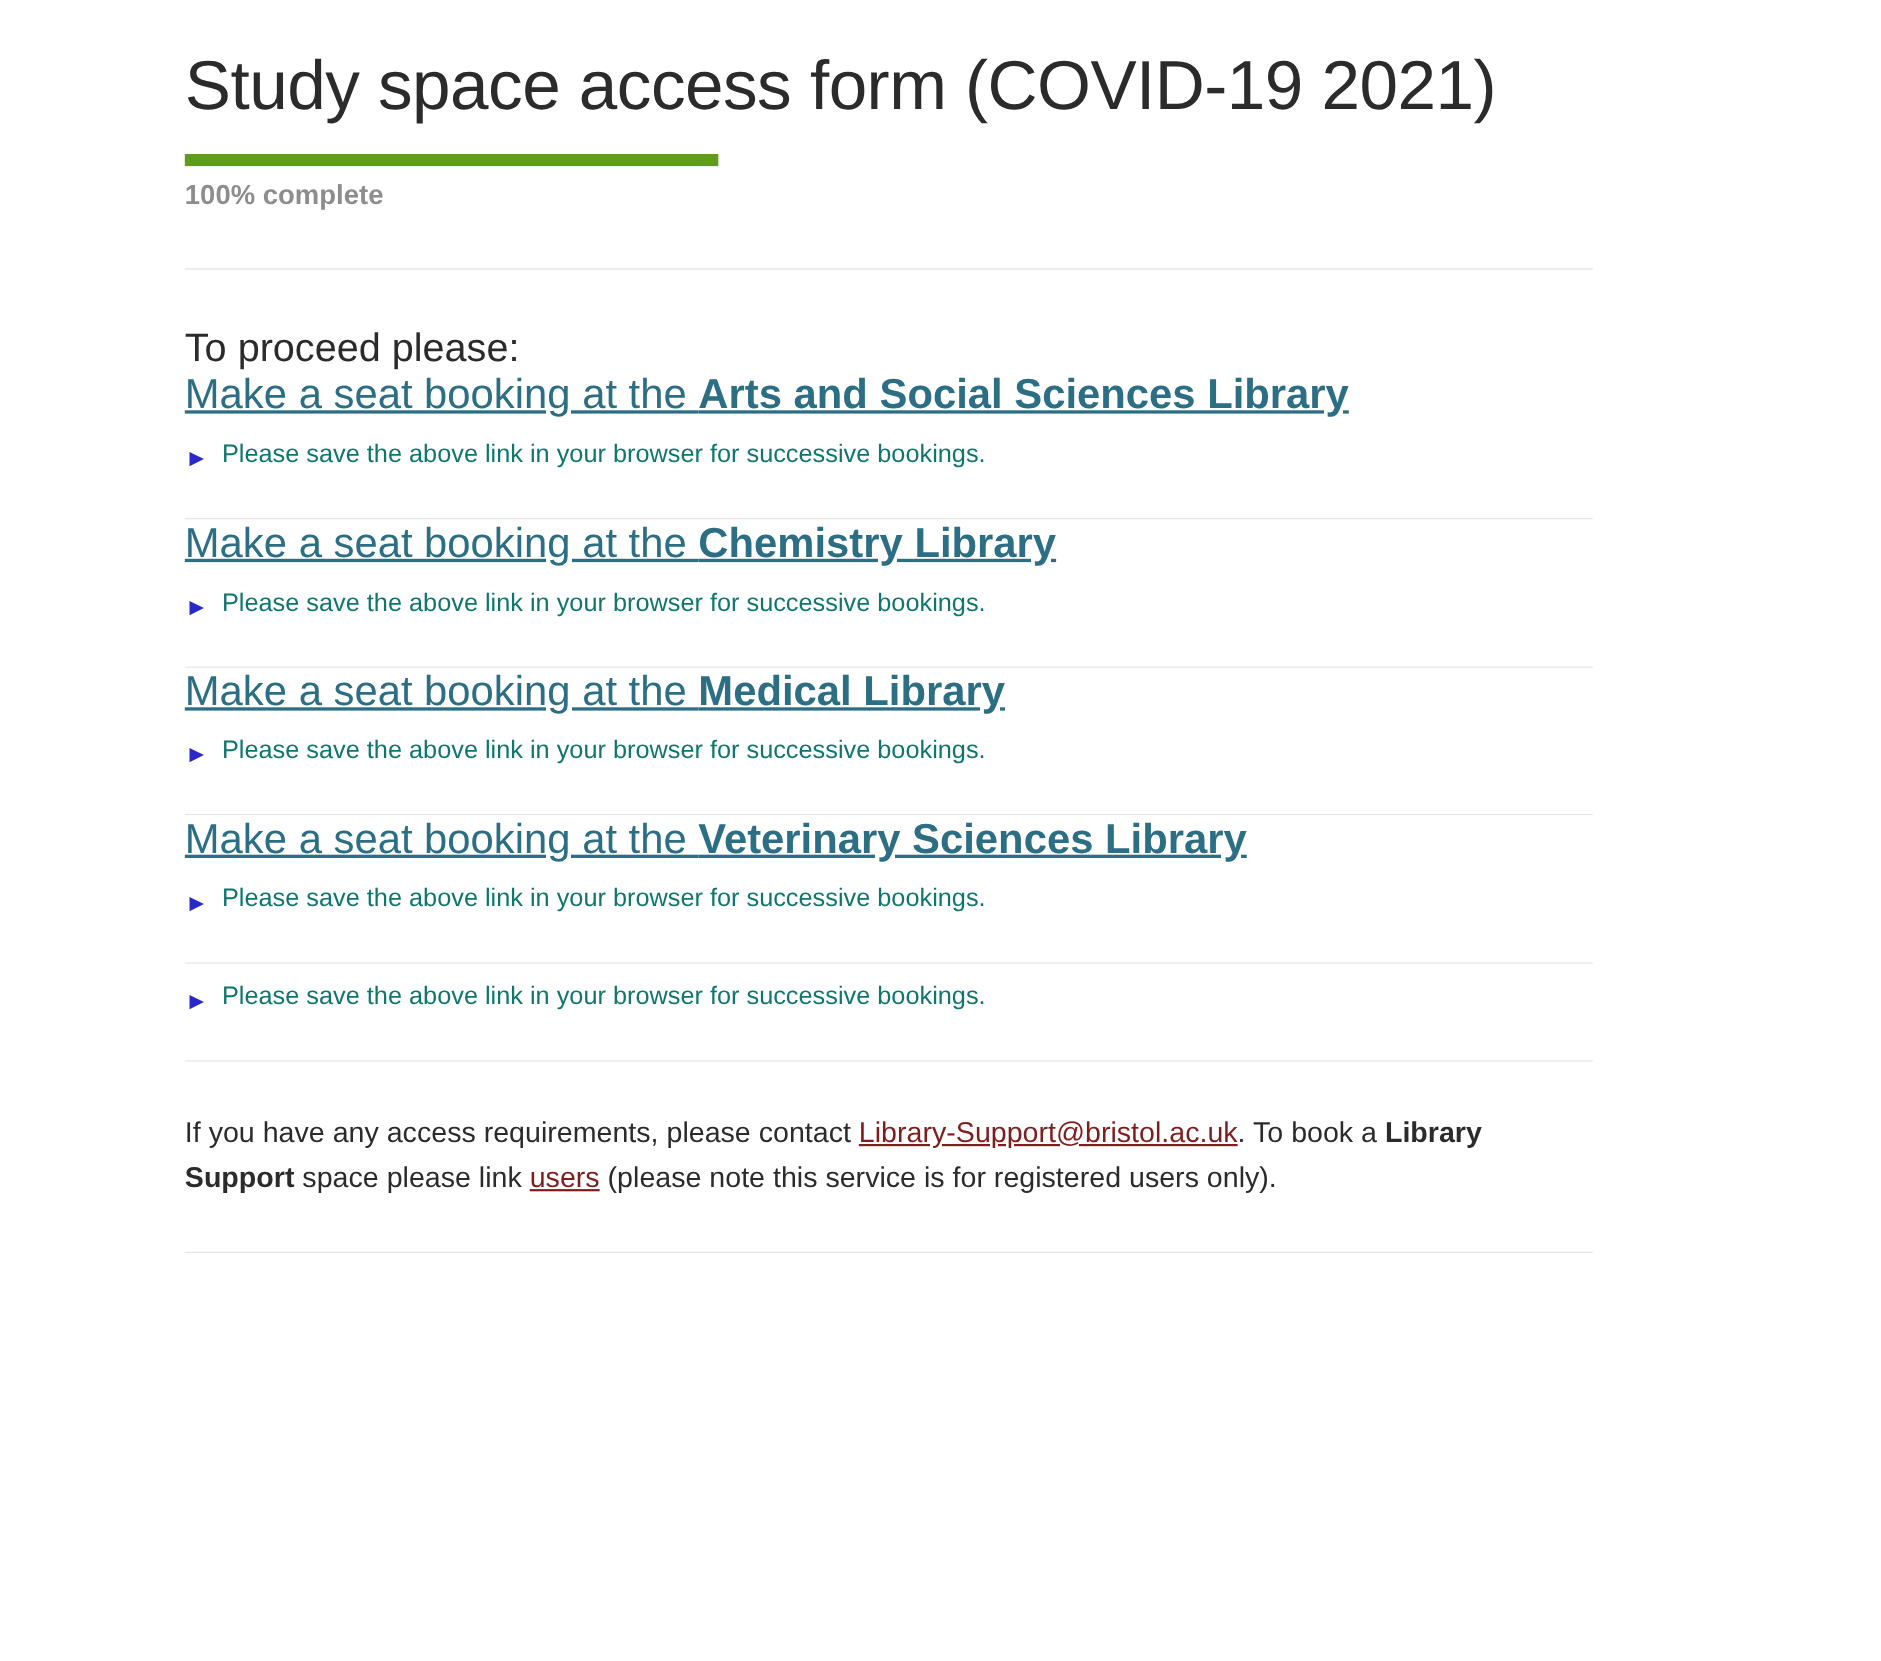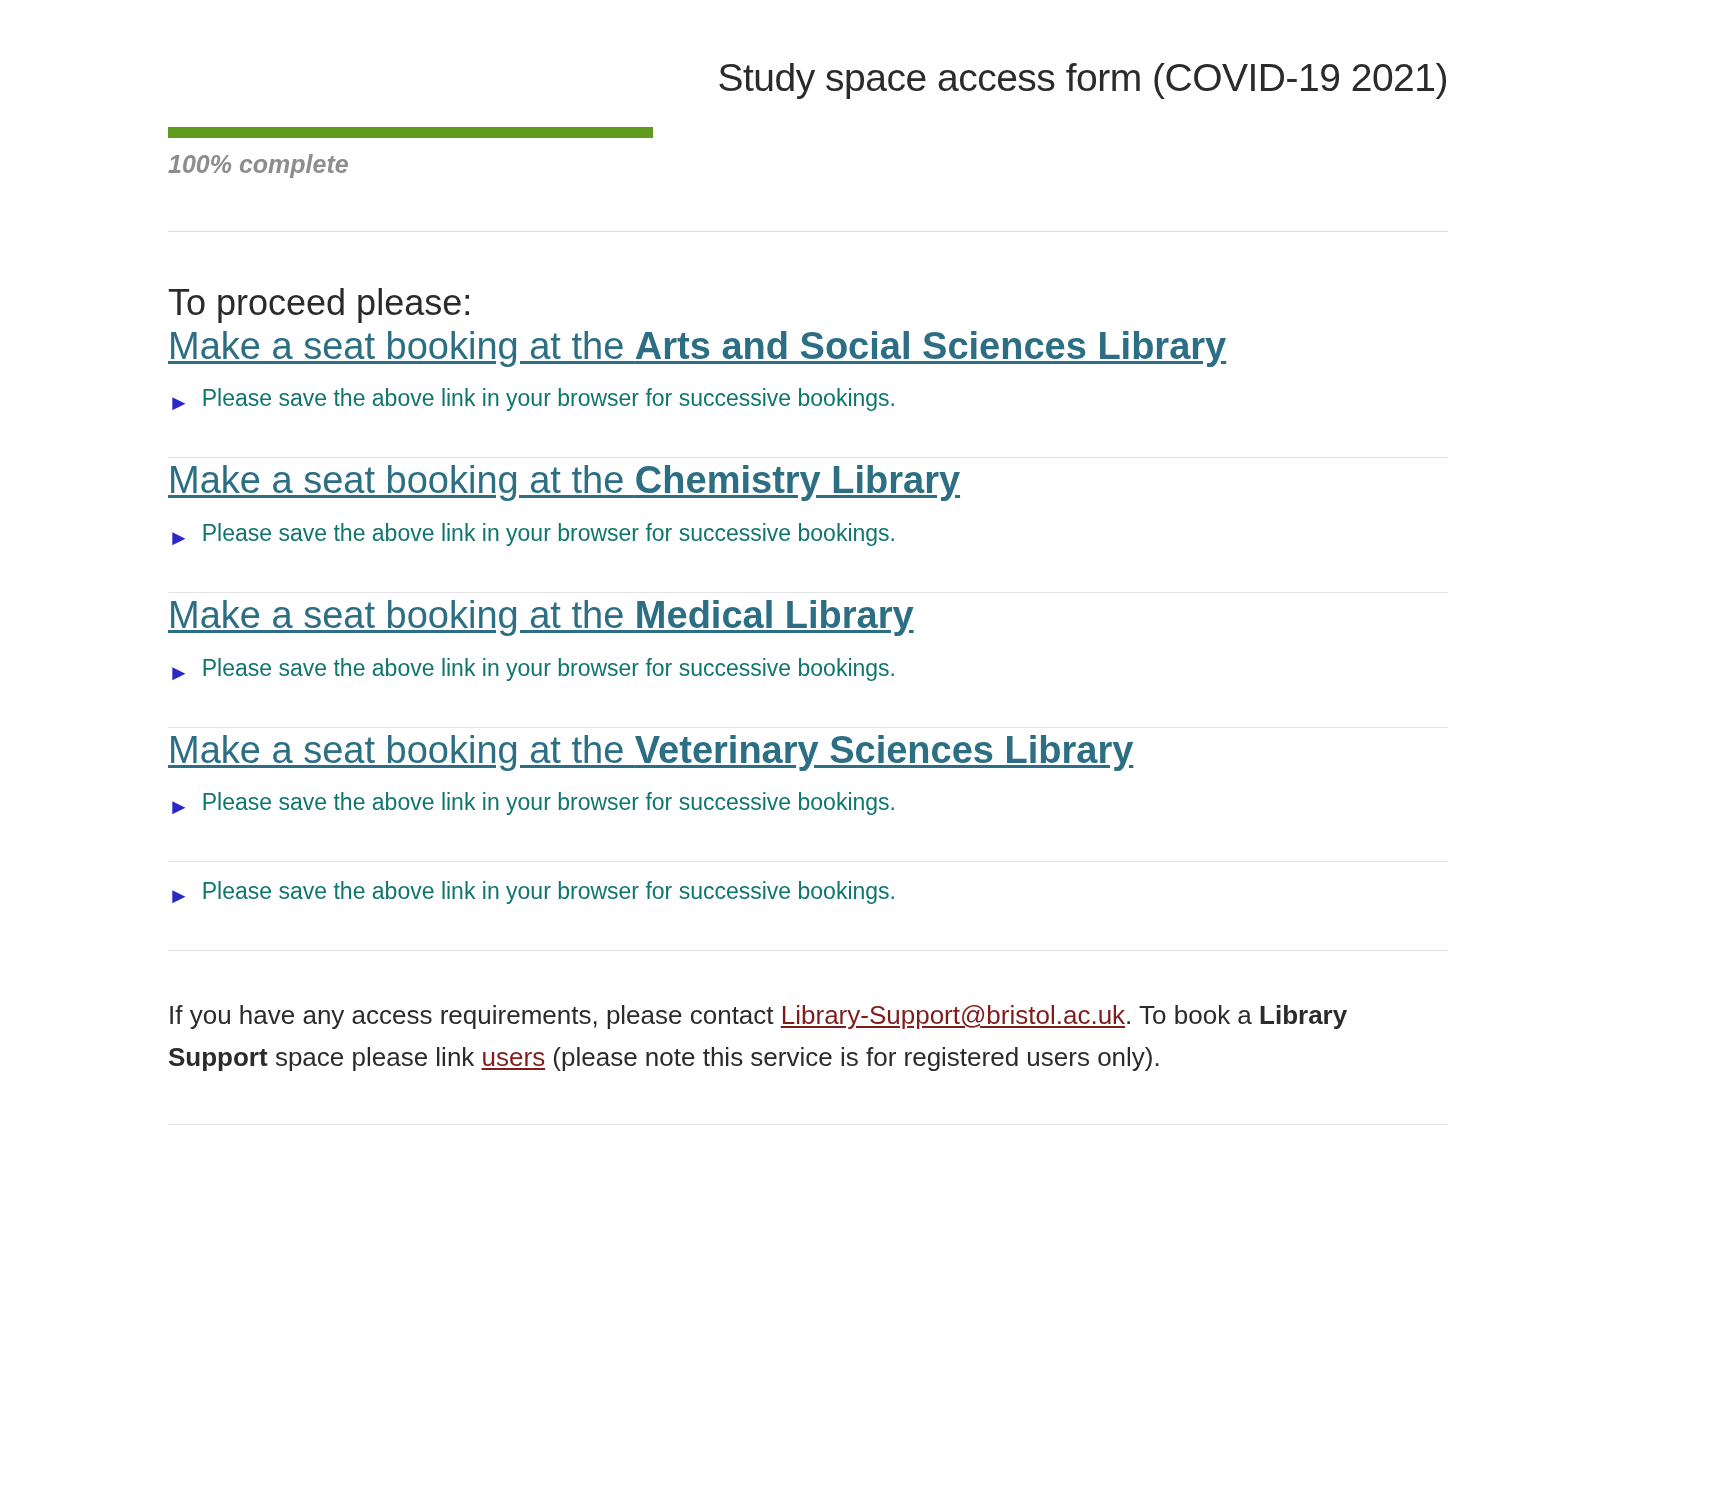--- a/index.html
+++ b/index.html
@@ -16,40 +16,38 @@
   }
   .page {
     padding: 40px 0 0 0;
     box-sizing: border-box;
   }
   .inner {
     margin-left: 168px;
     margin-right: 262px;
   }
   .form-title {
-    font-size: 39px;
+    font-size: 63px;
     font-weight: 400;
     color: #2b2b2b;
     line-height: 1.15;
-    margin: 16px 0 0 0;
+    margin: 2px 0 0 0;
     letter-spacing: -0.5px;
-    text-align: right;
   }
   .progress-wrap {
     margin-top: 26px;
   }
   .progress-bar {
     height: 11px;
     width: 485px;
     background: #5f9b1e;
   }
   .progress-label {
     margin-top: 12px;
     font-size: 25px;
-    font-style: italic;
     font-weight: 700;
     color: #8d8d8d;
   }
   hr.sep {
     border: none;
     border-top: 1px solid #dedede;
     margin: 52px 0 0 0;
   }
   .proceed {
     font-size: 36px;

